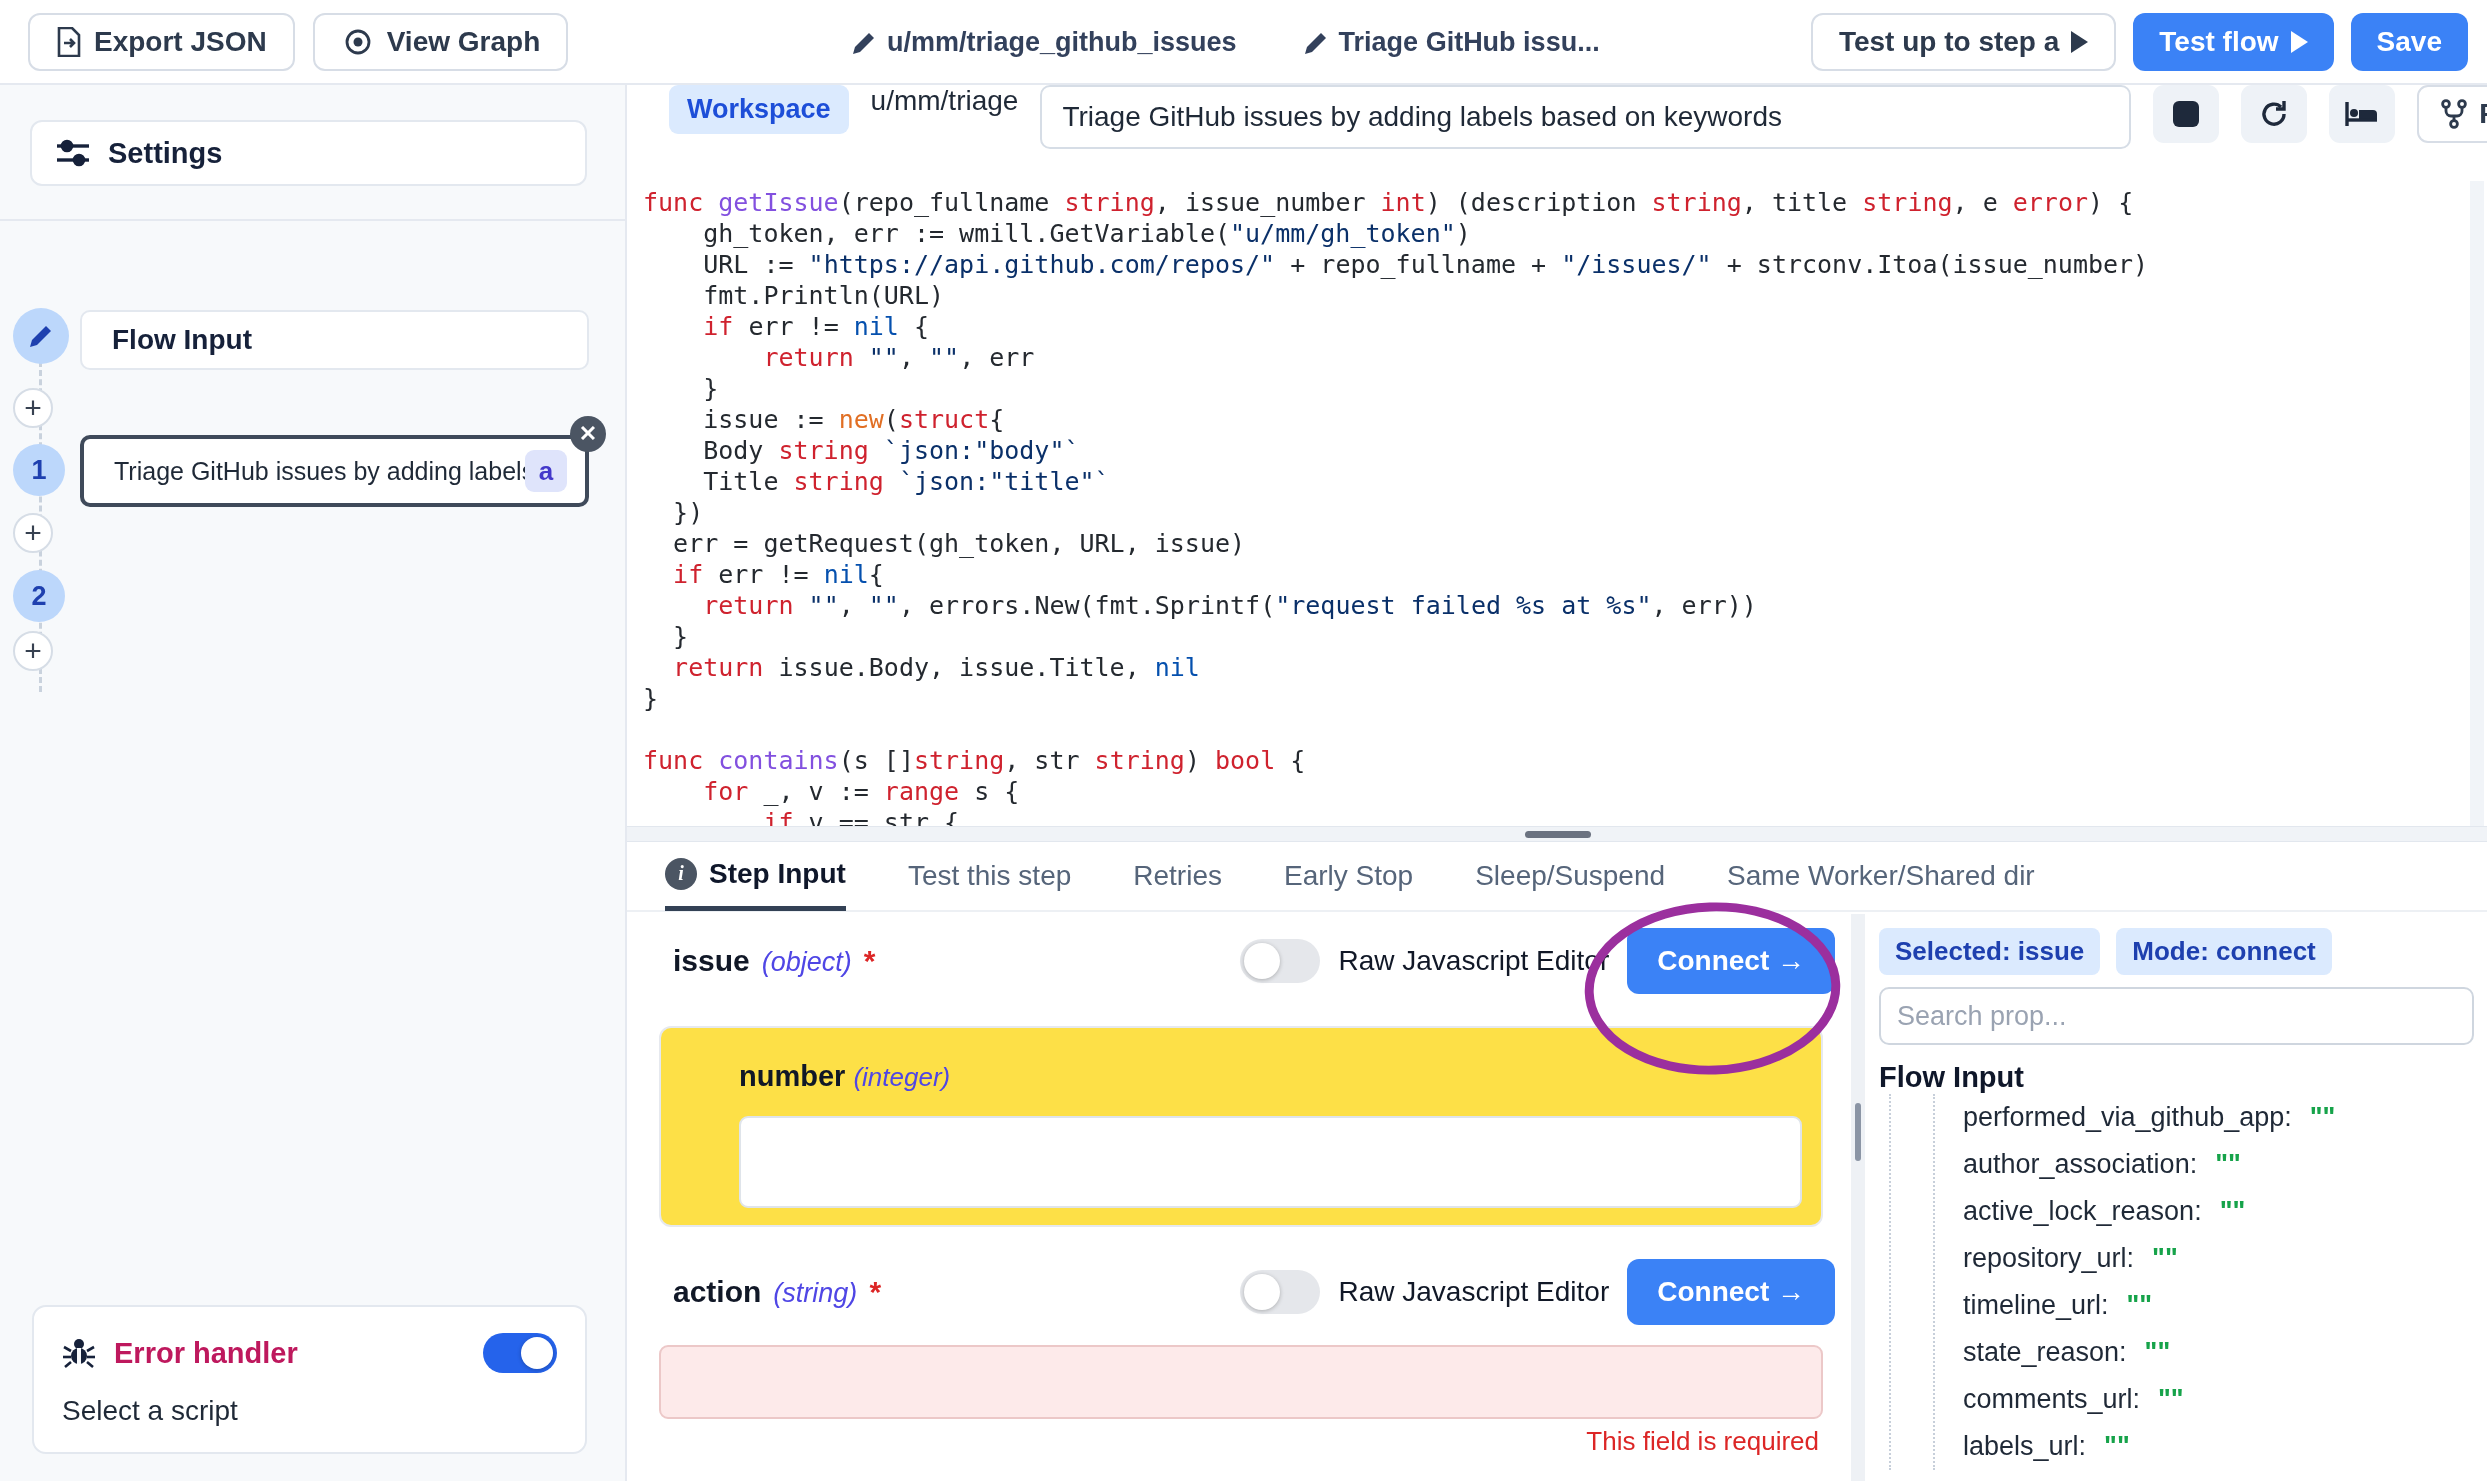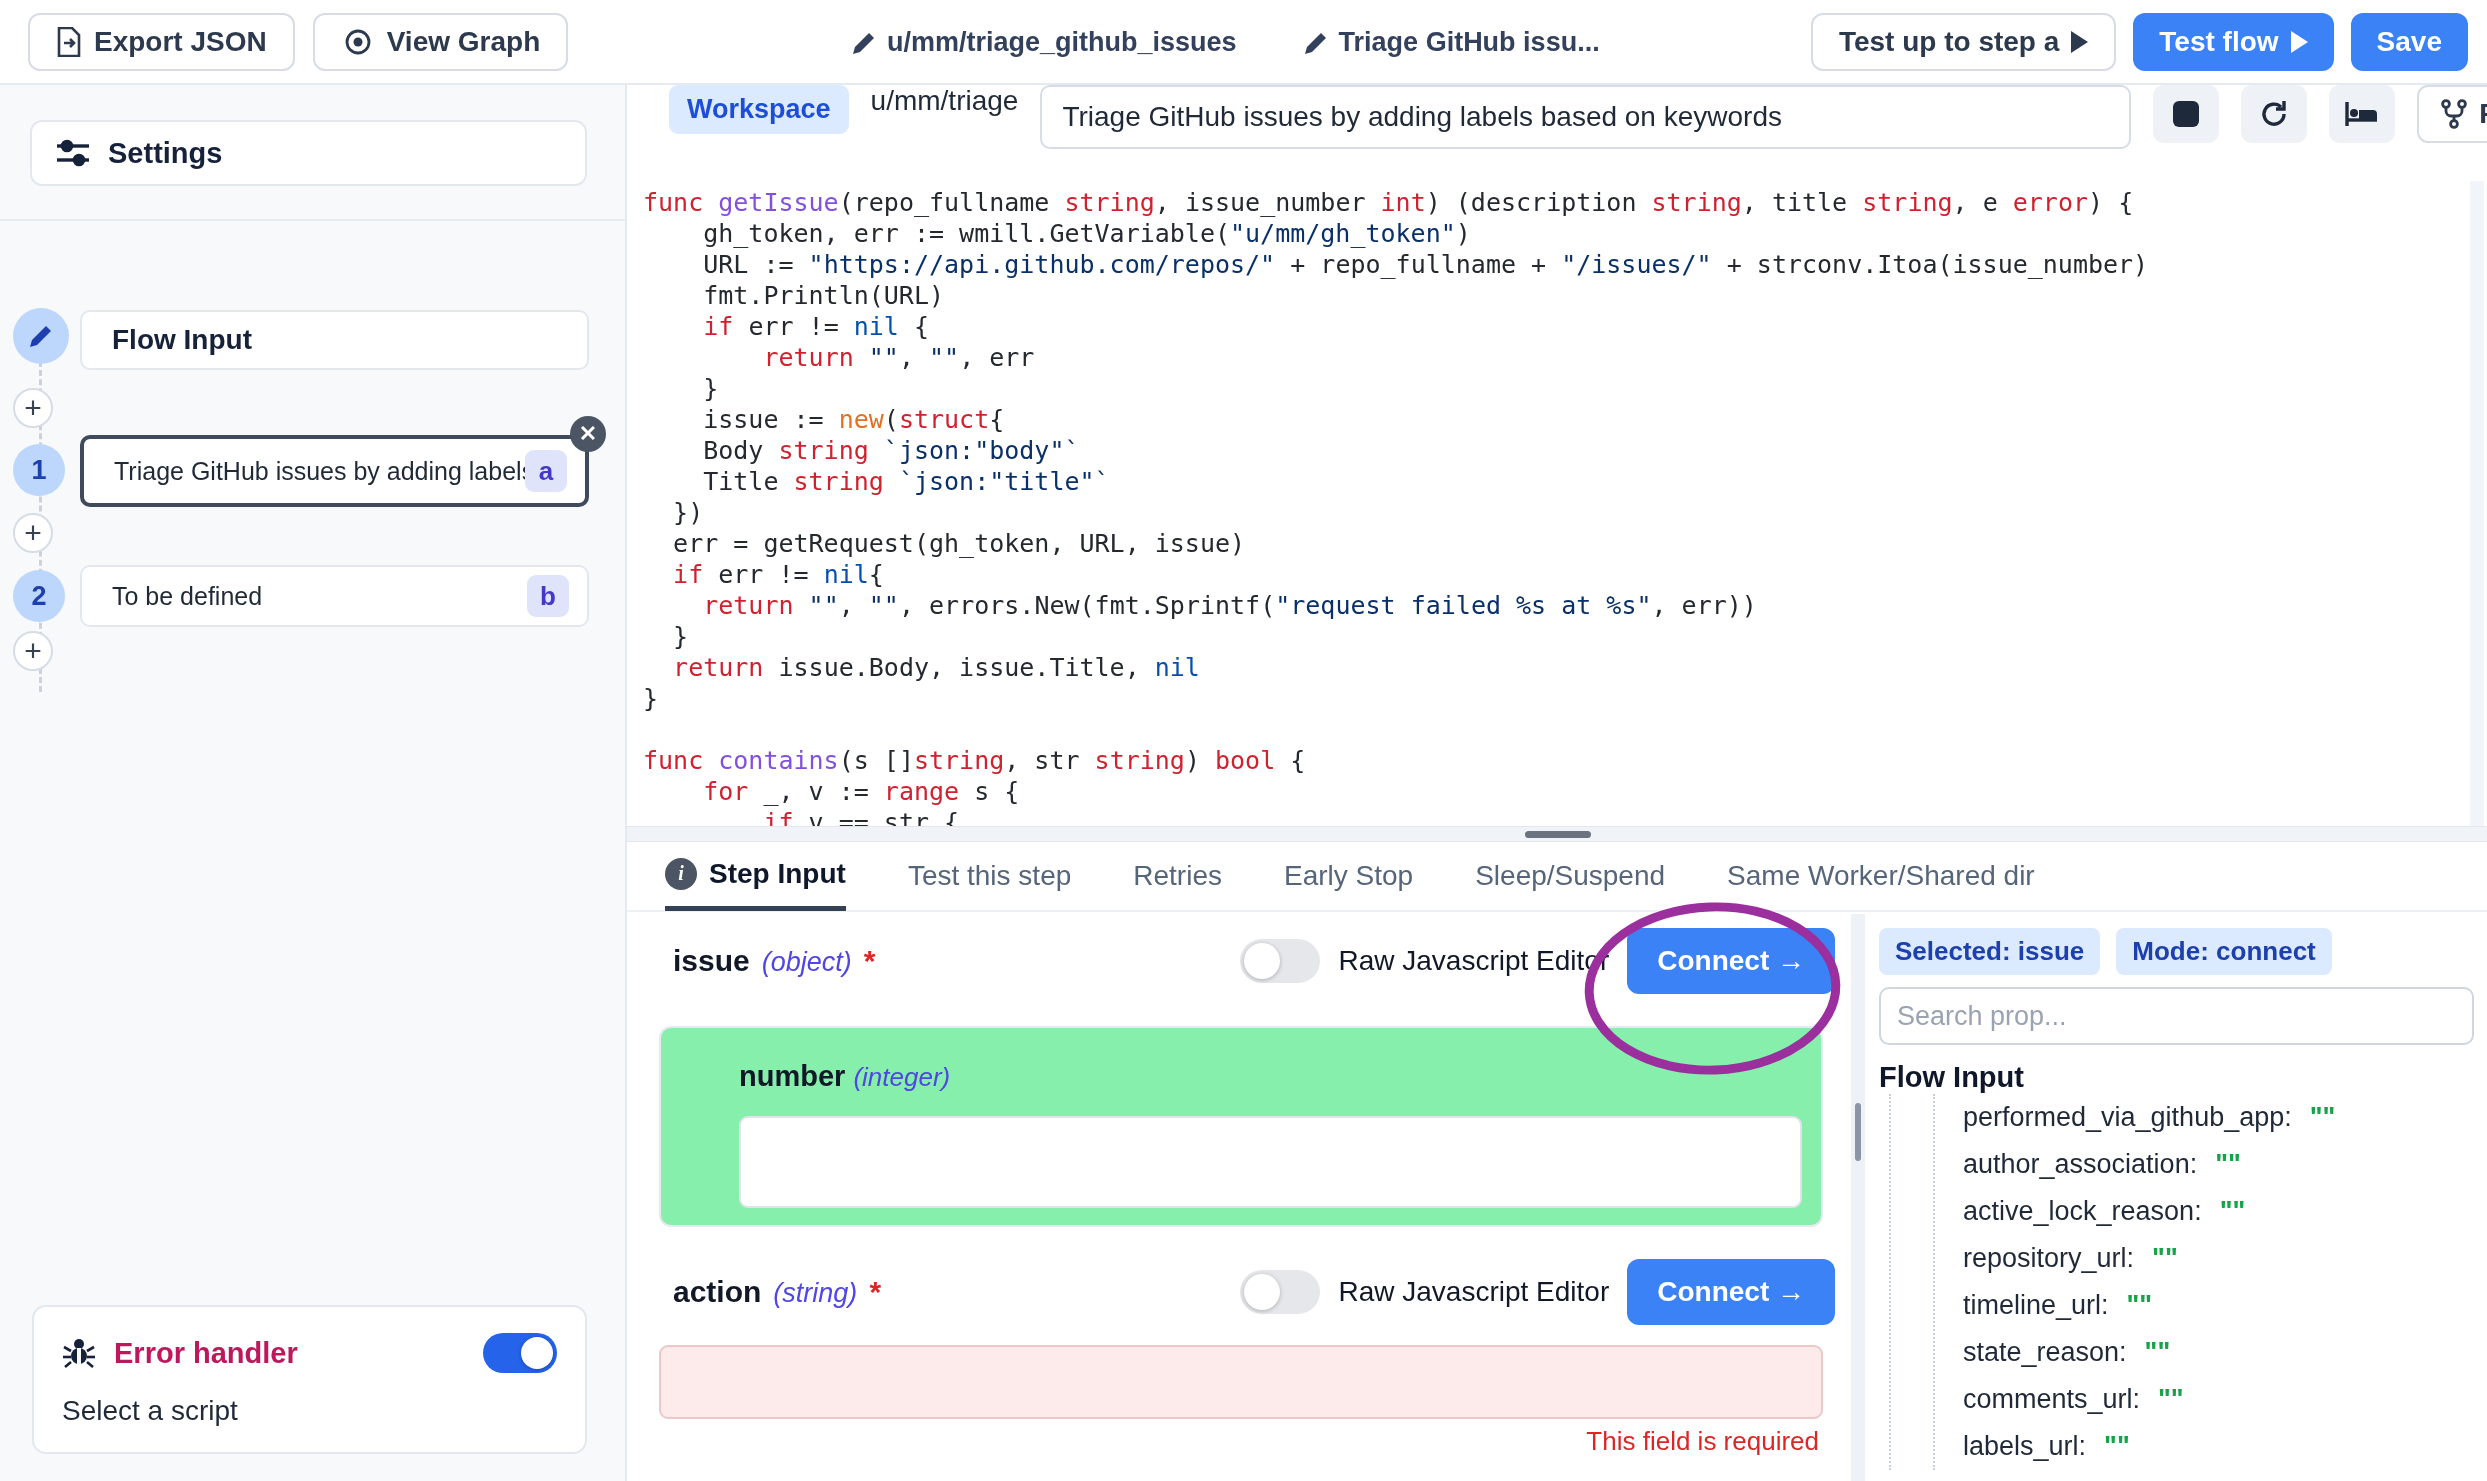--- a/index.html
+++ b/index.html
@@ -91,21 +91,21 @@
   .frow { position:absolute; left:14px; width:1224px; display:flex; align-items:center;
     padding:0 30px 0 32px; }
   .flabel { font-size:30px; font-weight:700; color:#111827; display:flex; align-items:baseline; gap:12px; }
   .ftype { font-size:27px; font-weight:400; font-style:italic; color:#4f46e5; }
   .freq { color:#dc2626; font-size:30px; font-weight:700; }
   .fctrl { margin-left:auto; display:flex; align-items:center; gap:18px; }
   .tgl-label { font-size:28px; color:#111827; }
   .connect-btn { height:66px; padding:0 30px; background:var(--accent); border:none; border-radius:12px;
     color:#fff; font-size:28px; font-weight:700; cursor:pointer; }
   .nested { position:absolute; left:32px; top:112px; width:1164px; height:201px;
-    border:2px solid #e6e9ef; border-radius:12px; background:#86efac; }
+    border:2px solid #e6e9ef; border-radius:12px; background:#fde047; }
   .nested .nlabel { position:absolute; left:78px; top:32px; font-size:29px; font-weight:700; color:#111827; }
   .nested .ntype { font-size:26px; font-weight:400; font-style:italic; color:#4f46e5; }
   .nested input { position:absolute; left:78px; top:88px; width:1063px; height:92px;
     border:2px solid #dfe4ea; border-radius:9px; font-size:27px; padding:0 18px; }
   .err-input { position:absolute; left:32px; top:431px; width:1164px; height:74px; background:#fdeaea;
     border:2px solid #ecc8c8; border-radius:9px; font-size:27px; padding:0 18px; }
   .err-msg { position:absolute; right:32px; top:512px; font-size:26px; color:#dc2626; }
   .annot { position:absolute; left:953px; top:-18px; width:265px; height:185px; pointer-events:none; z-index:10; }
 
   
@@ -222,24 +222,20 @@
   <div class="node-box" style="top:350px; height:72px; border:4px solid #3f4a5a; font-size:25px; color:#1f2937">
     <span style="overflow:hidden; white-space:nowrap">Triage GitHub issues by adding labels ...</span>
     <span class="step-badge">a</span>
   </div>
   <div class="close-dot" style="left:570px; top:331px">✕</div>
 
   <div class="badge-circle circ-plus" style="top:428px">+</div>
 
   <div class="badge-circle circ-blue" style="top:485px; width:52px; height:52px">
     <span>2</span>
-  </div>
-  <div class="node-box" style="top:480px; height:62px; font-size:25px; color:#1f2937">
-    <span>To be defined</span>
-    <span class="step-badge">b</span>
   </div>
 
   <div class="badge-circle circ-plus" style="top:546px">+</div>
 
   <div class="err-box">
     <div style="display:flex; align-items:center; gap:18px">
       <span>
         <svg width="34" height="34" viewBox="0 0 34 34">
             <g fill="#16213a">
               <circle cx="17" cy="8" r="5"></circle>

